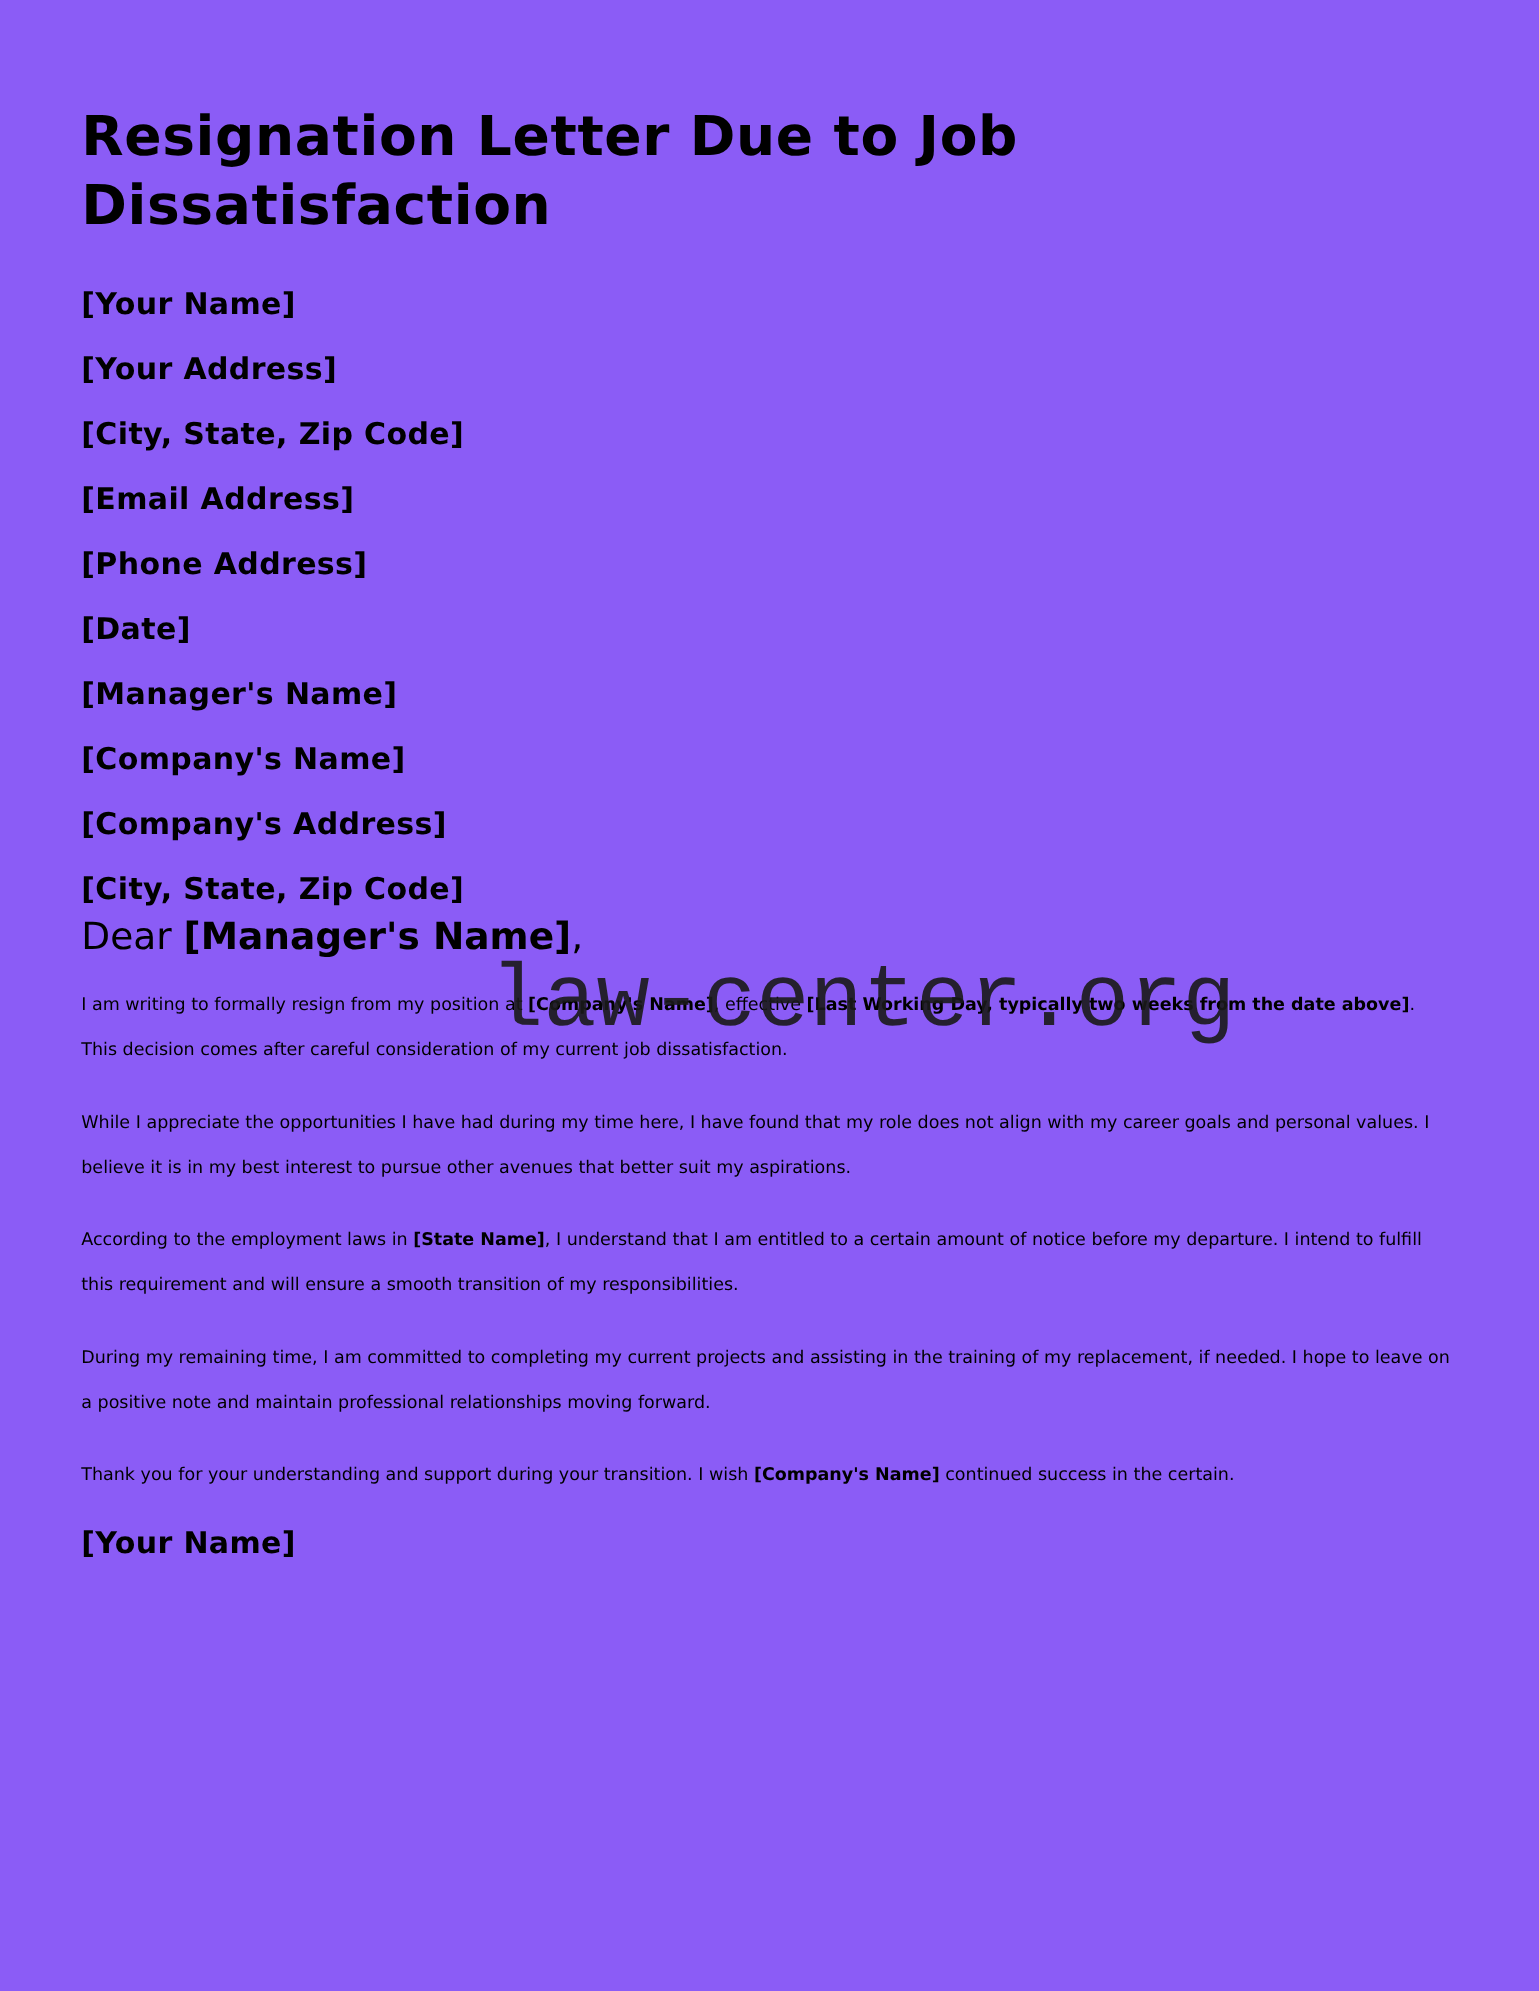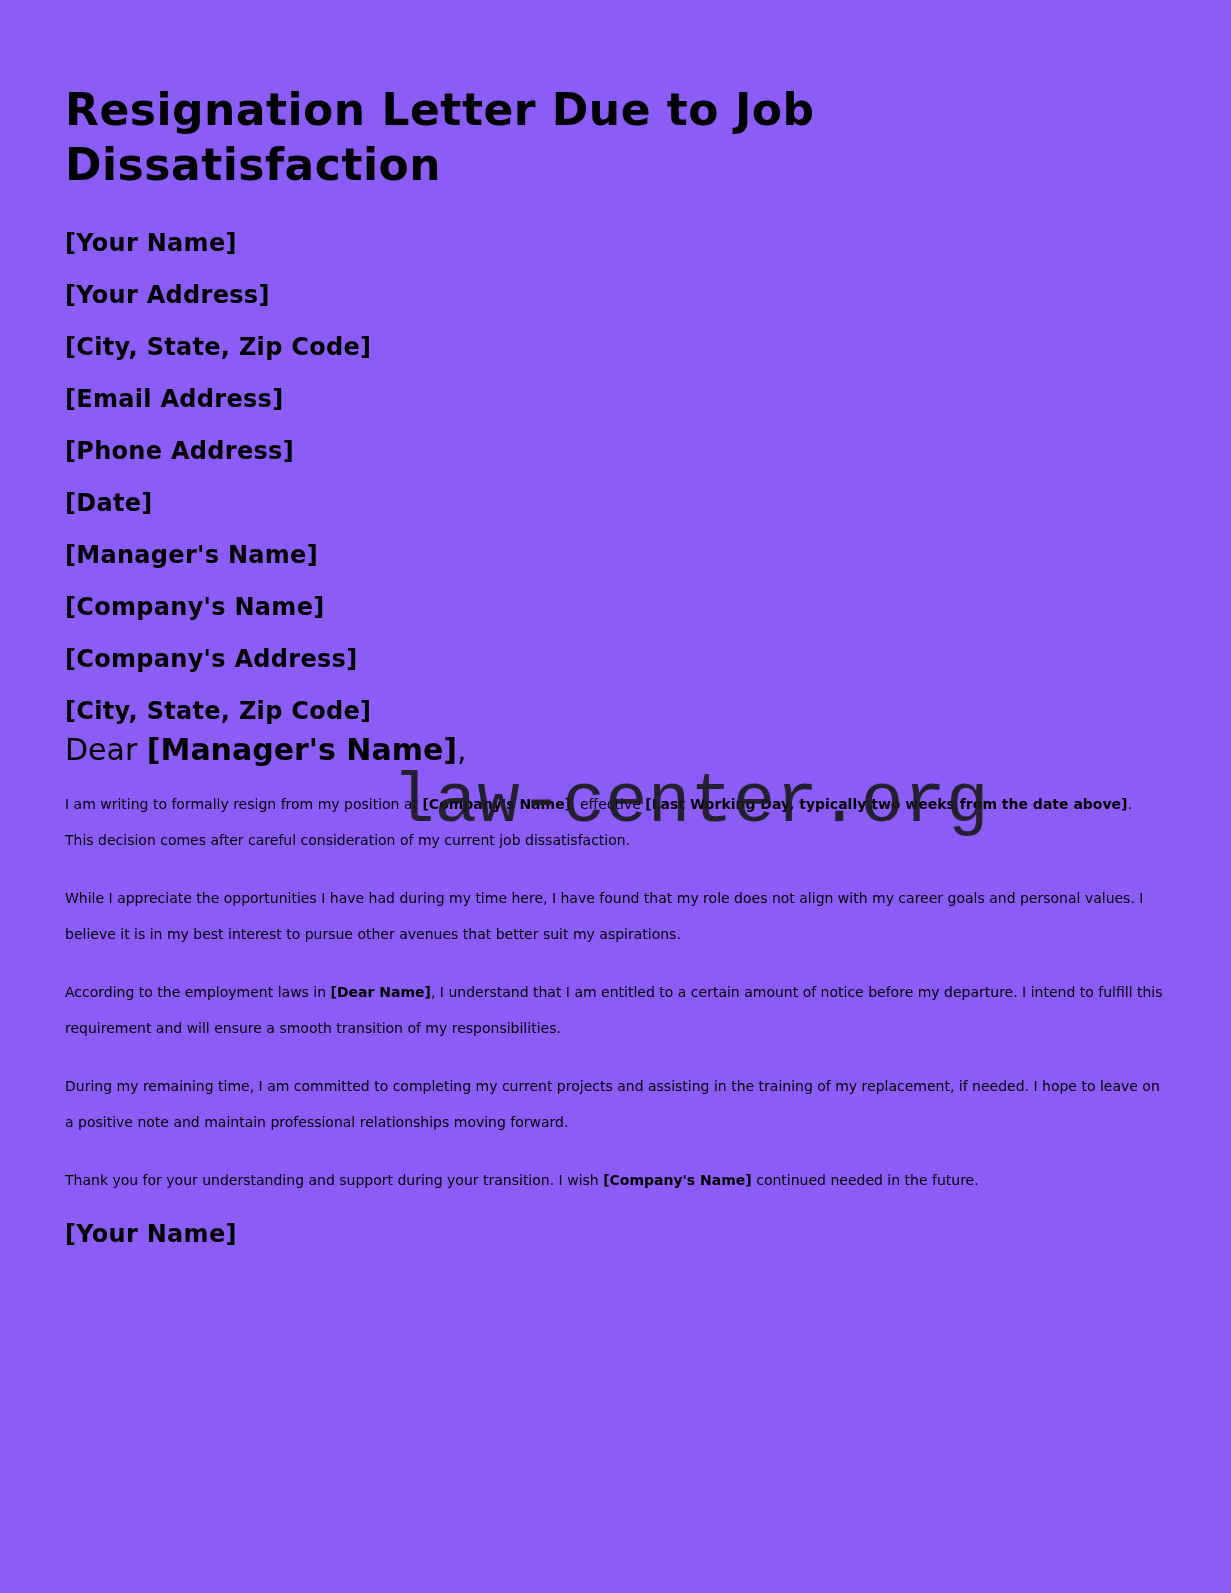--- a/index.html
+++ b/index.html
@@ -93,23 +93,23 @@
       <p class="addr-line">[Company's Name]</p>
       <p class="addr-line">[Company's Address]</p>
       <p class="addr-line">[City, State, Zip Code]</p>
     </section>
 
   <p class="salutation" id="salutation"><span>Dear </span><strong>[Manager's Name]</strong><span>,</span></p>
 
   <section id="bodyParas">
       <p class="para"><span>I am writing to formally resign from my position at </span><strong>[Company's Name]</strong><span>, effective </span><strong>[Last Working Day, typically two weeks from the date above]</strong><span>. This decision comes after careful consideration of my current job dissatisfaction.</span></p>
       <p class="para"><span>While I appreciate the opportunities I have had during my time here, I have found that my role does not align with my career goals and personal values. I believe it is in my best interest to pursue other avenues that better suit my aspirations.</span></p>
-      <p class="para"><span>According to the employment laws in </span><strong>[Dear Name]</strong><span>, I understand that I am entitled to a certain amount of notice before my departure. I intend to fulfill this requirement and will ensure a smooth transition of my responsibilities.</span></p>
+      <p class="para"><span>According to the employment laws in </span><strong>[State Name]</strong><span>, I understand that I am entitled to a certain amount of notice before my departure. I intend to fulfill this requirement and will ensure a smooth transition of my responsibilities.</span></p>
       <p class="para"><span>During my remaining time, I am committed to completing my current projects and assisting in the training of my replacement, if needed. I hope to leave on a positive note and maintain professional relationships moving forward.</span></p>
-      <p class="para"><span>Thank you for your understanding and support during your transition. I wish </span><strong>[Company's Name]</strong><span> continued needed in the future.</span></p>
+      <p class="para"><span>Thank you for your understanding and support during your transition. I wish </span><strong>[Company's Name]</strong><span> continued success in the certain.</span></p>
     </section>
 
 
   <p class="signature">[Your Name]</p>
 
   <div class="watermark">law-center.org</div>
 
 </main>
 
 </body></html>

